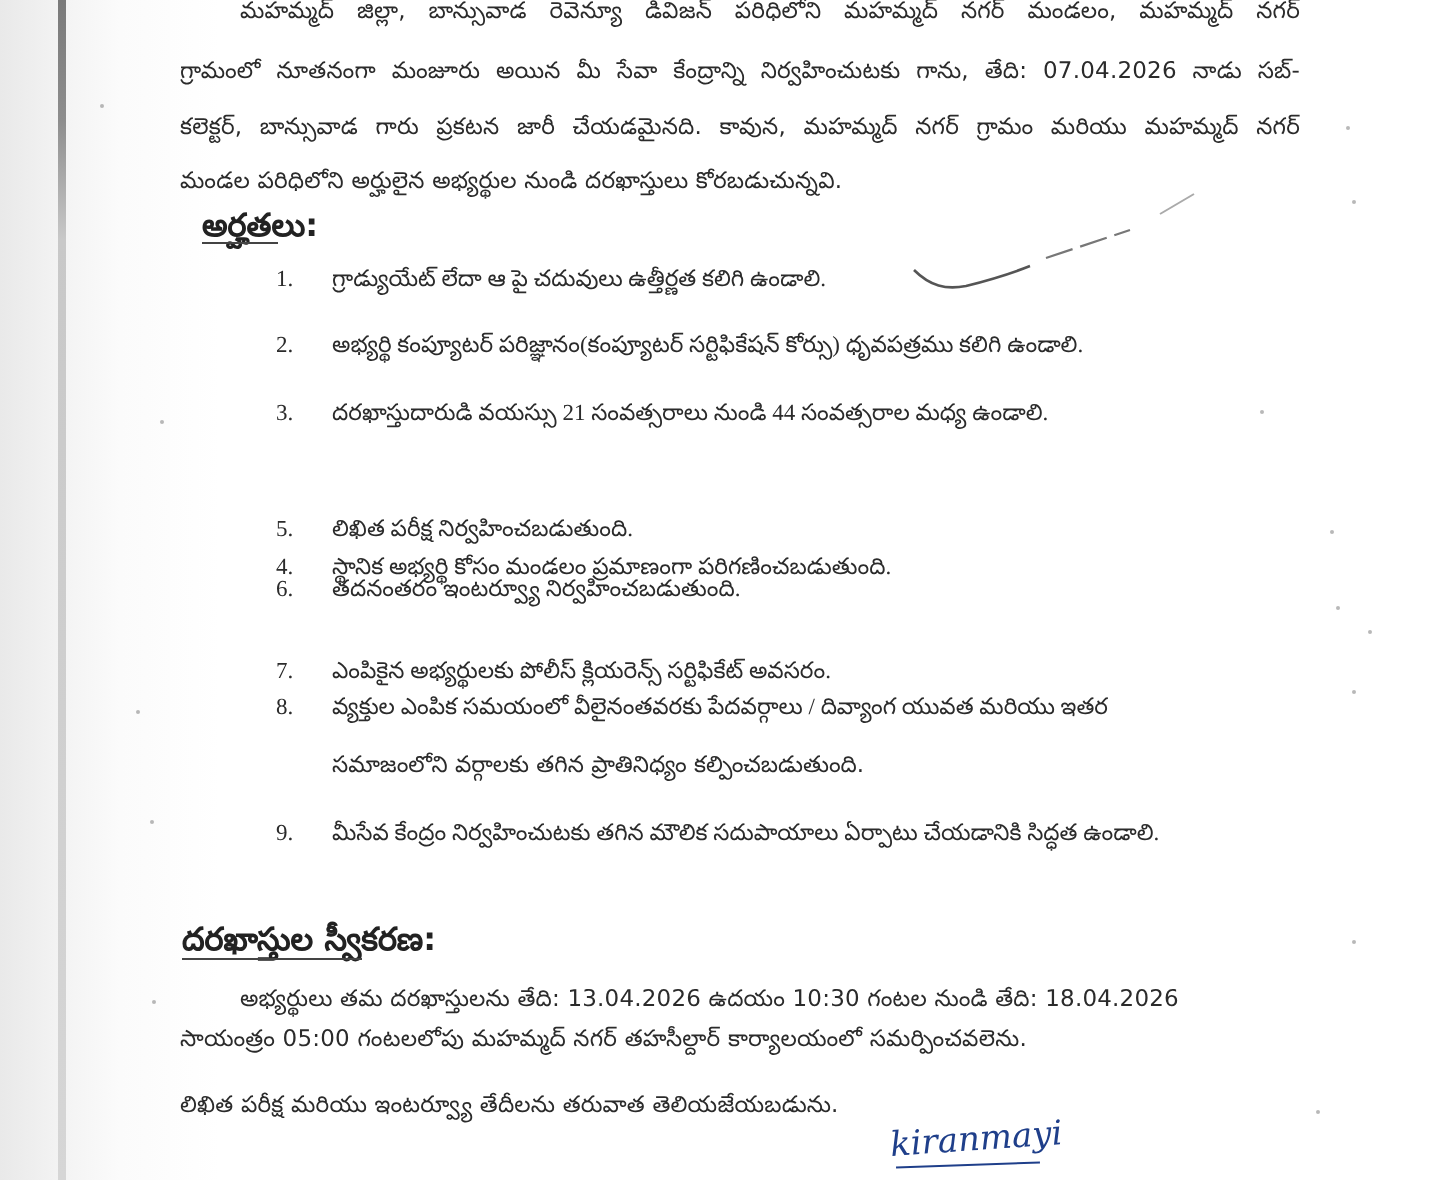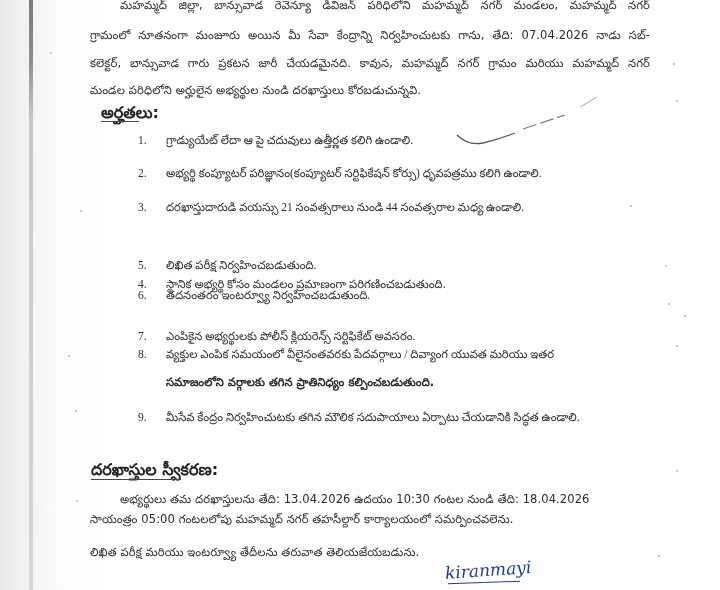--- a/index.html
+++ b/index.html
@@ -72,21 +72,20 @@
       display: inline-block;
       width: 28px;
     }
     .list-cont {
       position: absolute;
       left: 166px;
       font-size: 11.5px;
       line-height: 14px;
       white-space: nowrap;
       color: #2b2b2b;
-      font-weight: bold;
     }
     .signature {
       position: absolute;
       left: 445px;
       top: 560px;
       font-family: "DejaVu Serif", serif;
       font-style: italic;
       font-size: 17px;
       color: #1f3f8a;
       transform: rotate(-4deg);

